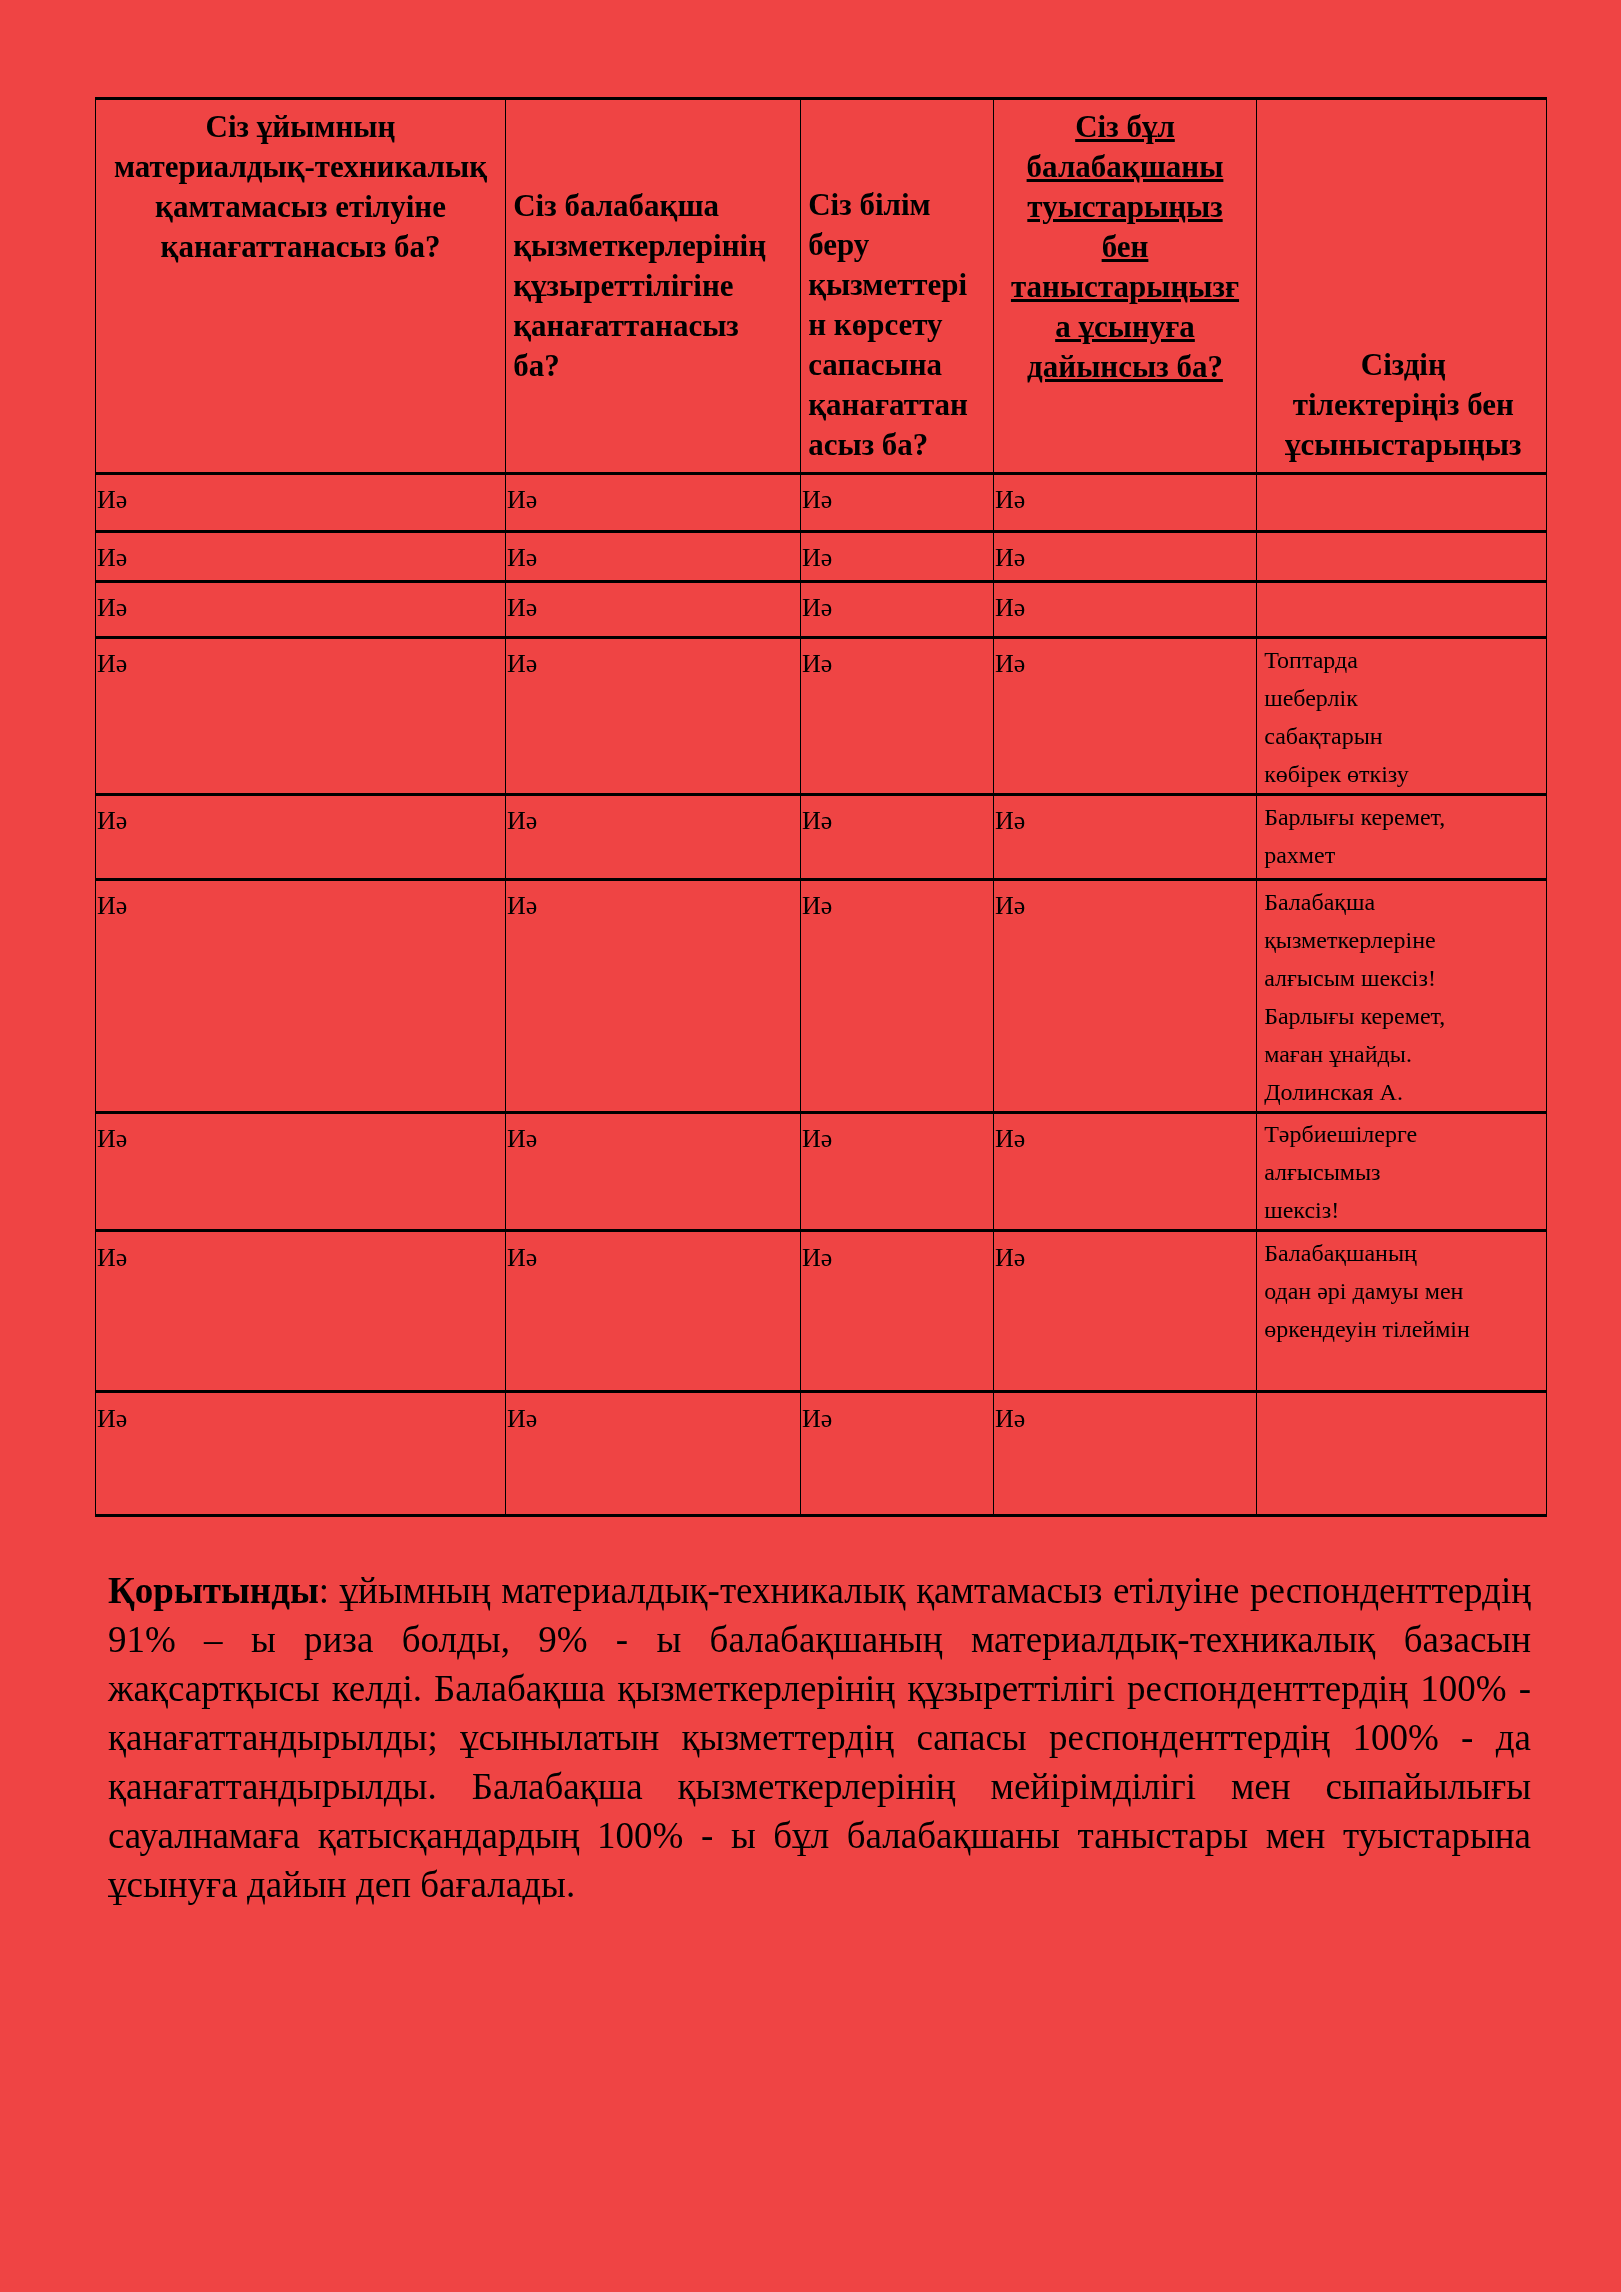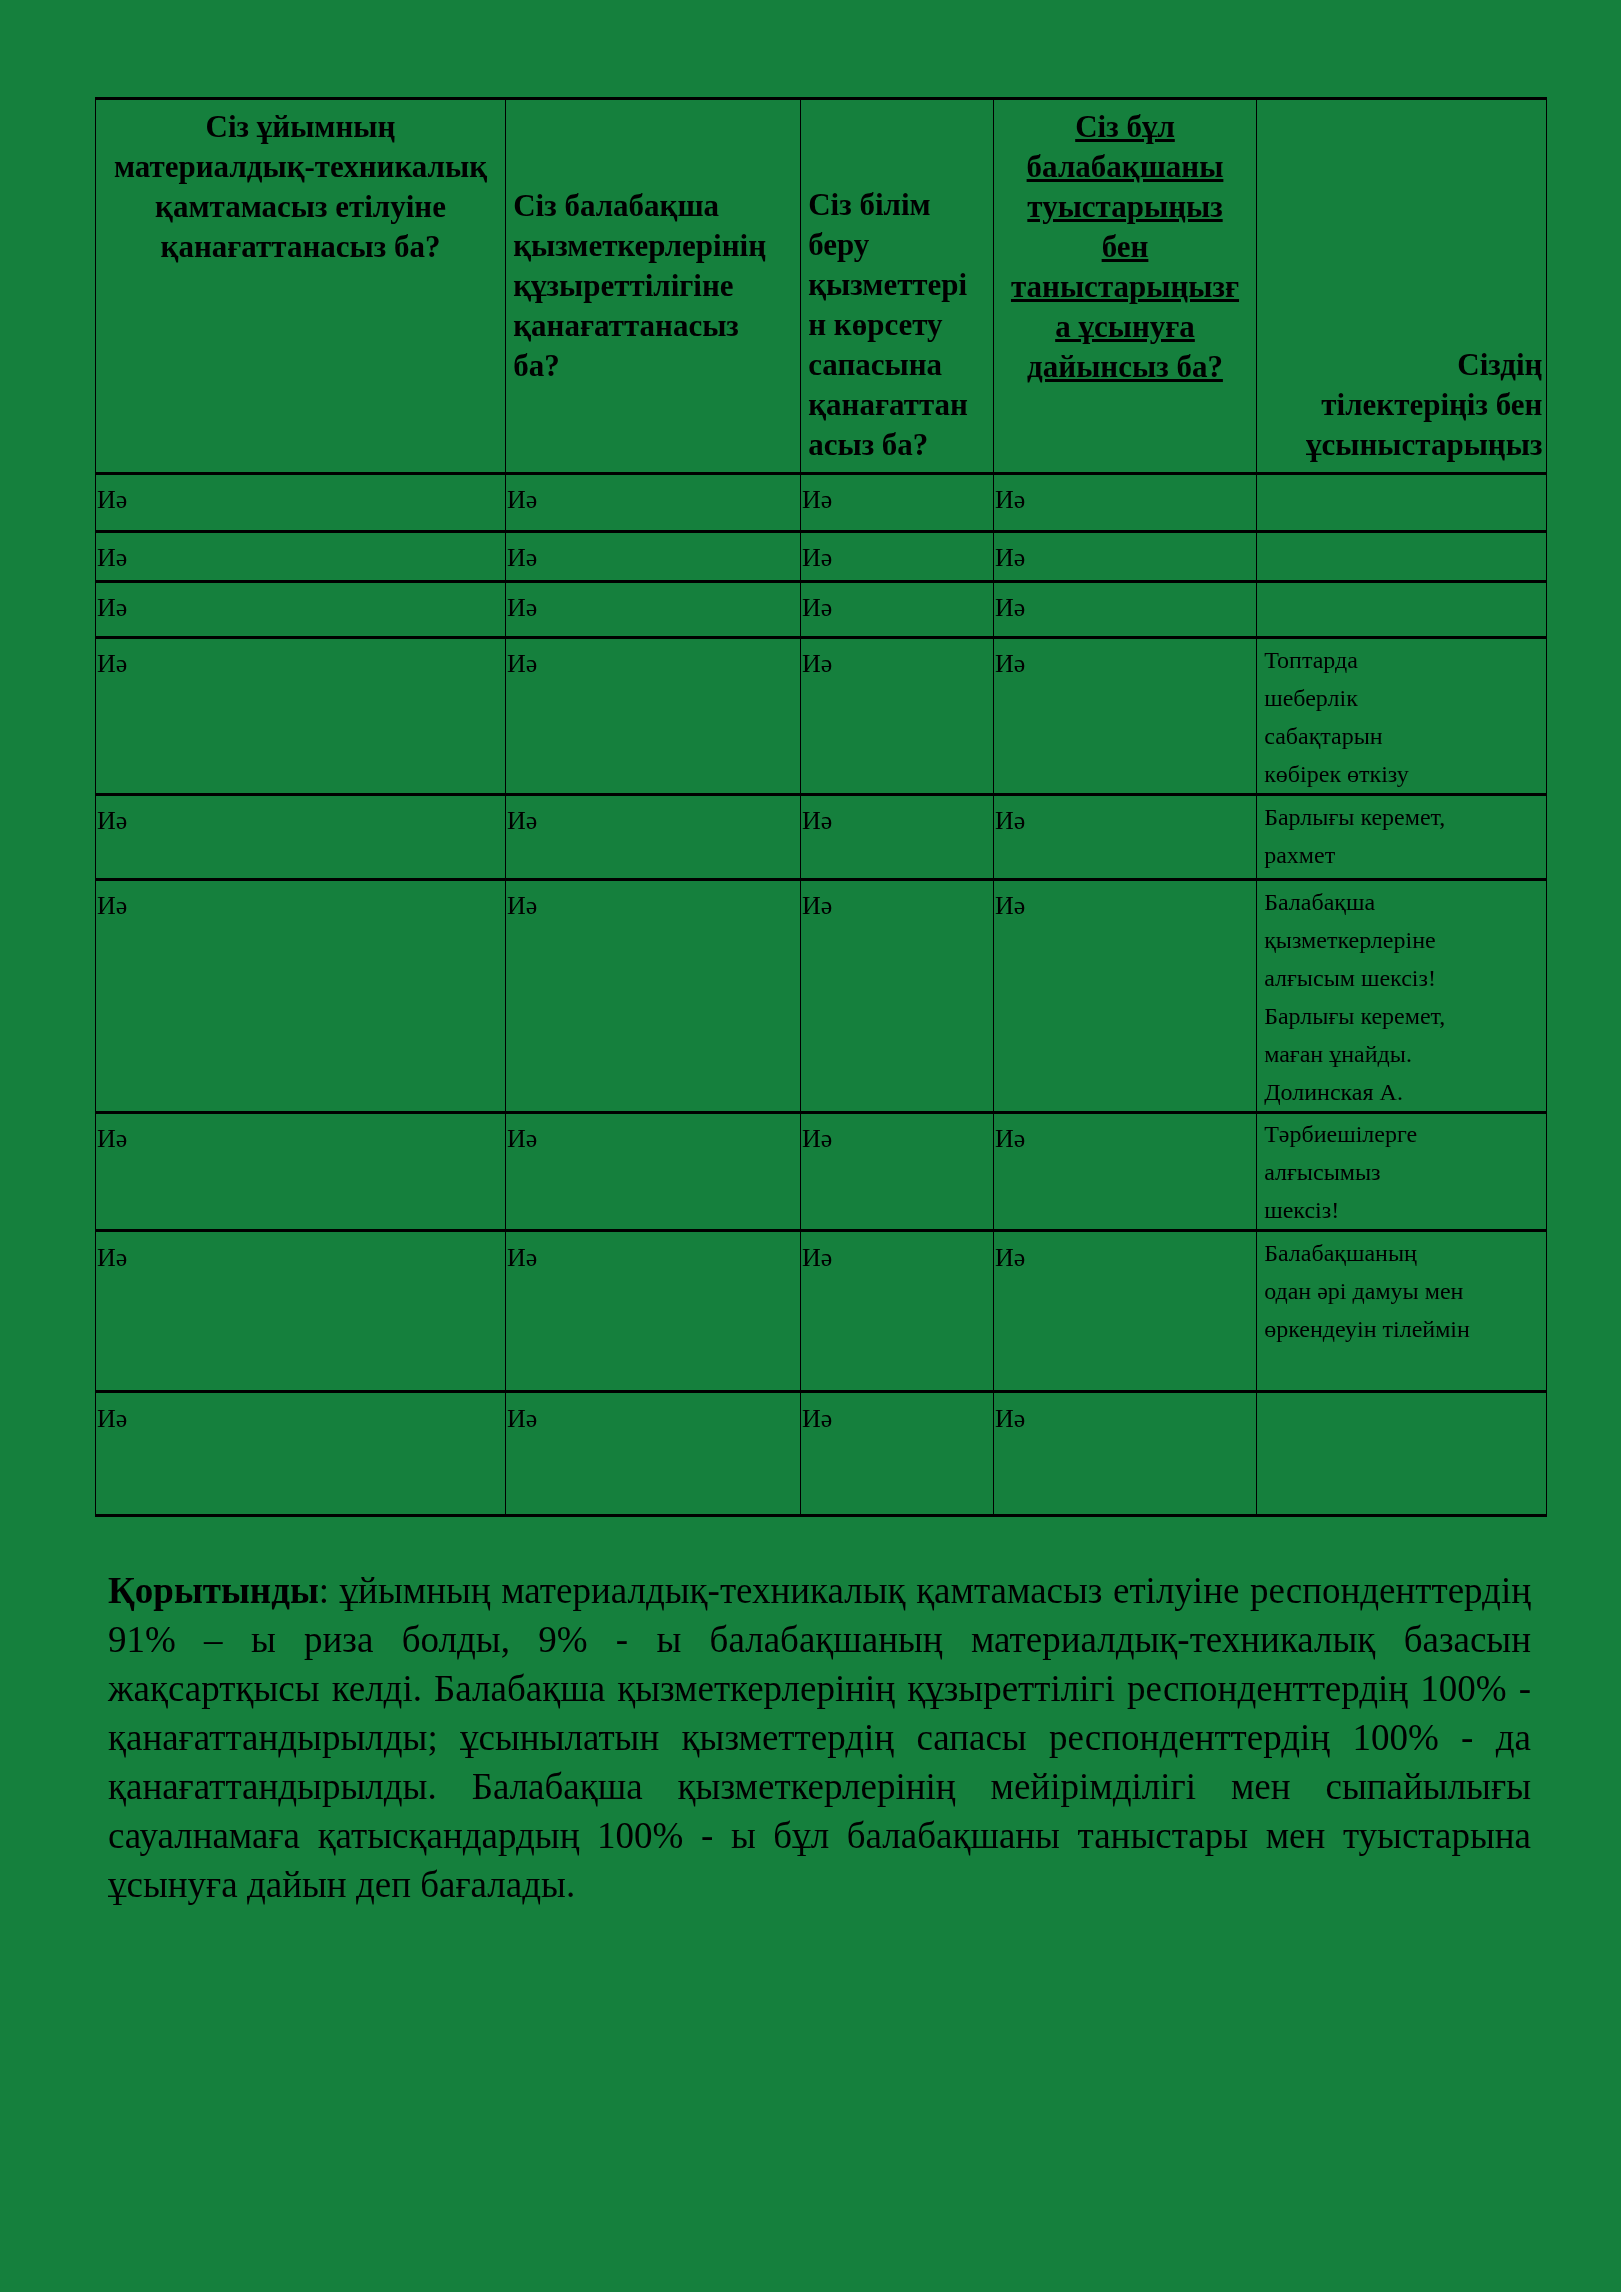--- a/index.html
+++ b/index.html
@@ -10,21 +10,21 @@
   body {
     width: 1621px;
     height: 2293px;
     position: relative;
     font-family: "Liberation Serif", "DejaVu Serif", serif;
     color: #000;
   }
   .page {
     position: absolute;
     inset: 0;
-    background: #15803d;
+    background: #ef4444;
   }
 
   
   table.survey {
     position: absolute;
     left: 95px;
     top: 97px;
     width: 1451px;
     border-collapse: collapse;
     table-layout: fixed;
@@ -41,21 +41,21 @@
   table.survey th {
     font-weight: bold;
     font-size: 31px;
     line-height: 40px;
     white-space: pre-line;
   }
   th.c1 { text-align: center; vertical-align: top;    padding: 7.2px 3.6px 0 3.6px; }
   th.c2 { text-align: left;   vertical-align: middle; padding: 0 3.6px 0 7.2px; margin-left: 12px; }
   th.c3 { text-align: left;   vertical-align: bottom; padding: 0 3.6px 7.2px 7.2px; margin-left: 15px; }
   th.c4 { text-align: center; vertical-align: top;    padding: 7.2px 3.6px 0 3.6px; text-decoration: underline; }
-  th.c5 { text-align: right;   vertical-align: bottom; padding: 0 3.6px 7.2px 7.2px; }
+  th.c5 { text-align: center;   vertical-align: bottom; padding: 0 3.6px 7.2px 7.2px; }
 
   td.ans {
     text-align: left;
     vertical-align: top;
     font-size: 26px;
     line-height: 39px;
     padding-top: 5.4px;
   }
   td.note {
     text-align: left;

